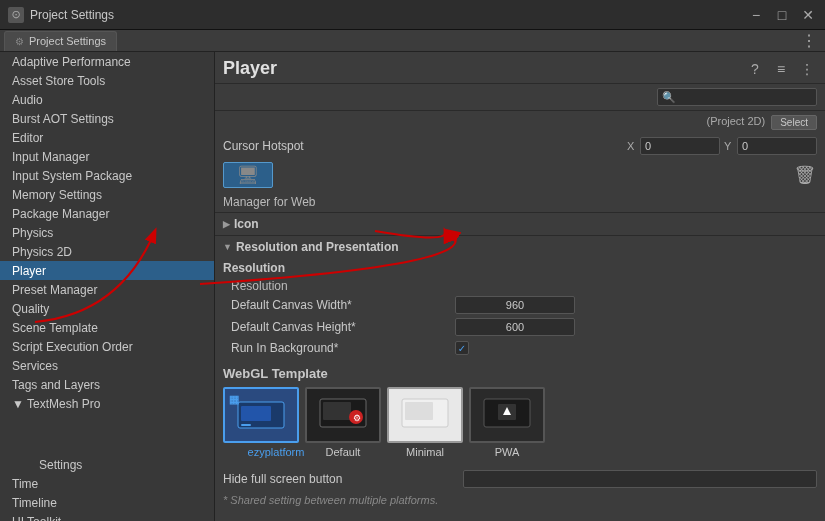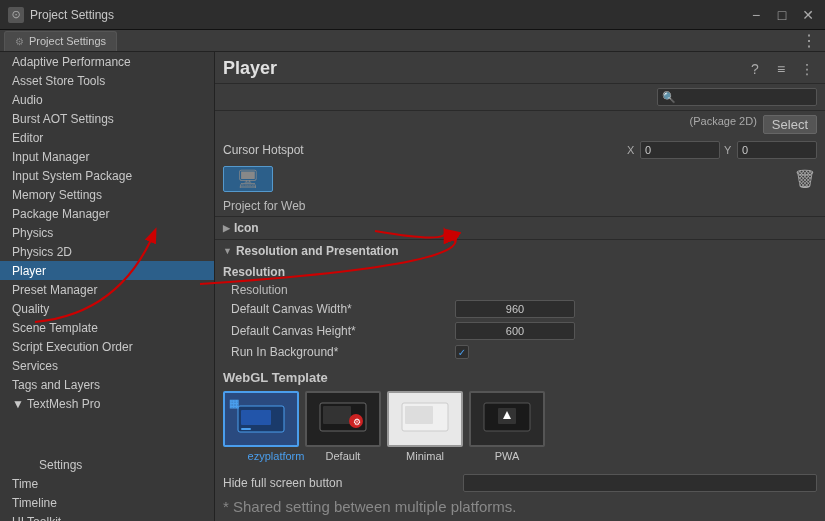--- a/index.html
+++ b/index.html
@@ -201,21 +201,21 @@
       display: flex;
       justify-content: flex-end;
       padding: 4px 8px;
       font-size: 11px;
       color: #aaa;
     }
     .select-btn {
       background: #555;
       border: 1px solid #666;
       color: #c8c8c8;
-      font-size: 13px;
+      font-size: 10px;
       padding: 1px 8px;
       cursor: pointer;
       border-radius: 2px;
     }
 
     
     .settings-row {
       display: flex;
       align-items: center;
       padding: 3px 8px;
@@ -429,22 +429,23 @@
       flex: 1;
       height: 18px;
       background: #2d2d2d;
       border: 1px solid #555;
       border-radius: 2px;
     }
 
     
     .shared-note {
       padding: 4px 8px;
-      font-size: 15px;
+      font-size: 11px;
       color: #888;
+      font-style: italic;
     }
 
     .resolution-group-label {
       font-size: 12px;
       font-weight: bold;
       color: #c8c8c8;
       padding: 3px 8px 1px 8px;
     }
   </style>
 </head>
@@ -562,21 +563,21 @@
         </div>
       </div>
       <div class="search-area">
         <input class="search-input" type="text" placeholder="🔍" style="">
       </div>
     </div>
 
     <div class="content-scroll">
 
       <div class="texture-2d-row">
-        <span style="margin-right:6px;">(Package 2D)</span>
+        <span style="margin-right:6px;">(Project 2D)</span>
         <button class="select-btn">Select</button>
       </div>
 
       <div class="settings-row">
         <label>Cursor Hotspot</label>
         <span class="coord-spacer"></span>
         <div class="coord-group">
           <span class="coord-label">X</span>
           <input class="coord-input" type="text" value="0" style="">
         </div>
@@ -589,21 +590,21 @@
       <div class="platform-row">
         <div class="platform-icon active">
           <span style="font-size:18px;">🖥</span>
         </div>
         <button class="platform-delete">
           <span>🗑</span>
         </button>
       </div>
 
       <div class="section-header">
-        <span>Project for Web</span>
+        <span>Manager for Web</span>
       </div>
 
       <div class="collapsible">
         <div class="collapsible-header">
           <span class="arrow">▶</span>
           <span>Icon</span>
         </div>
       </div>
 
       <div class="collapsible">

